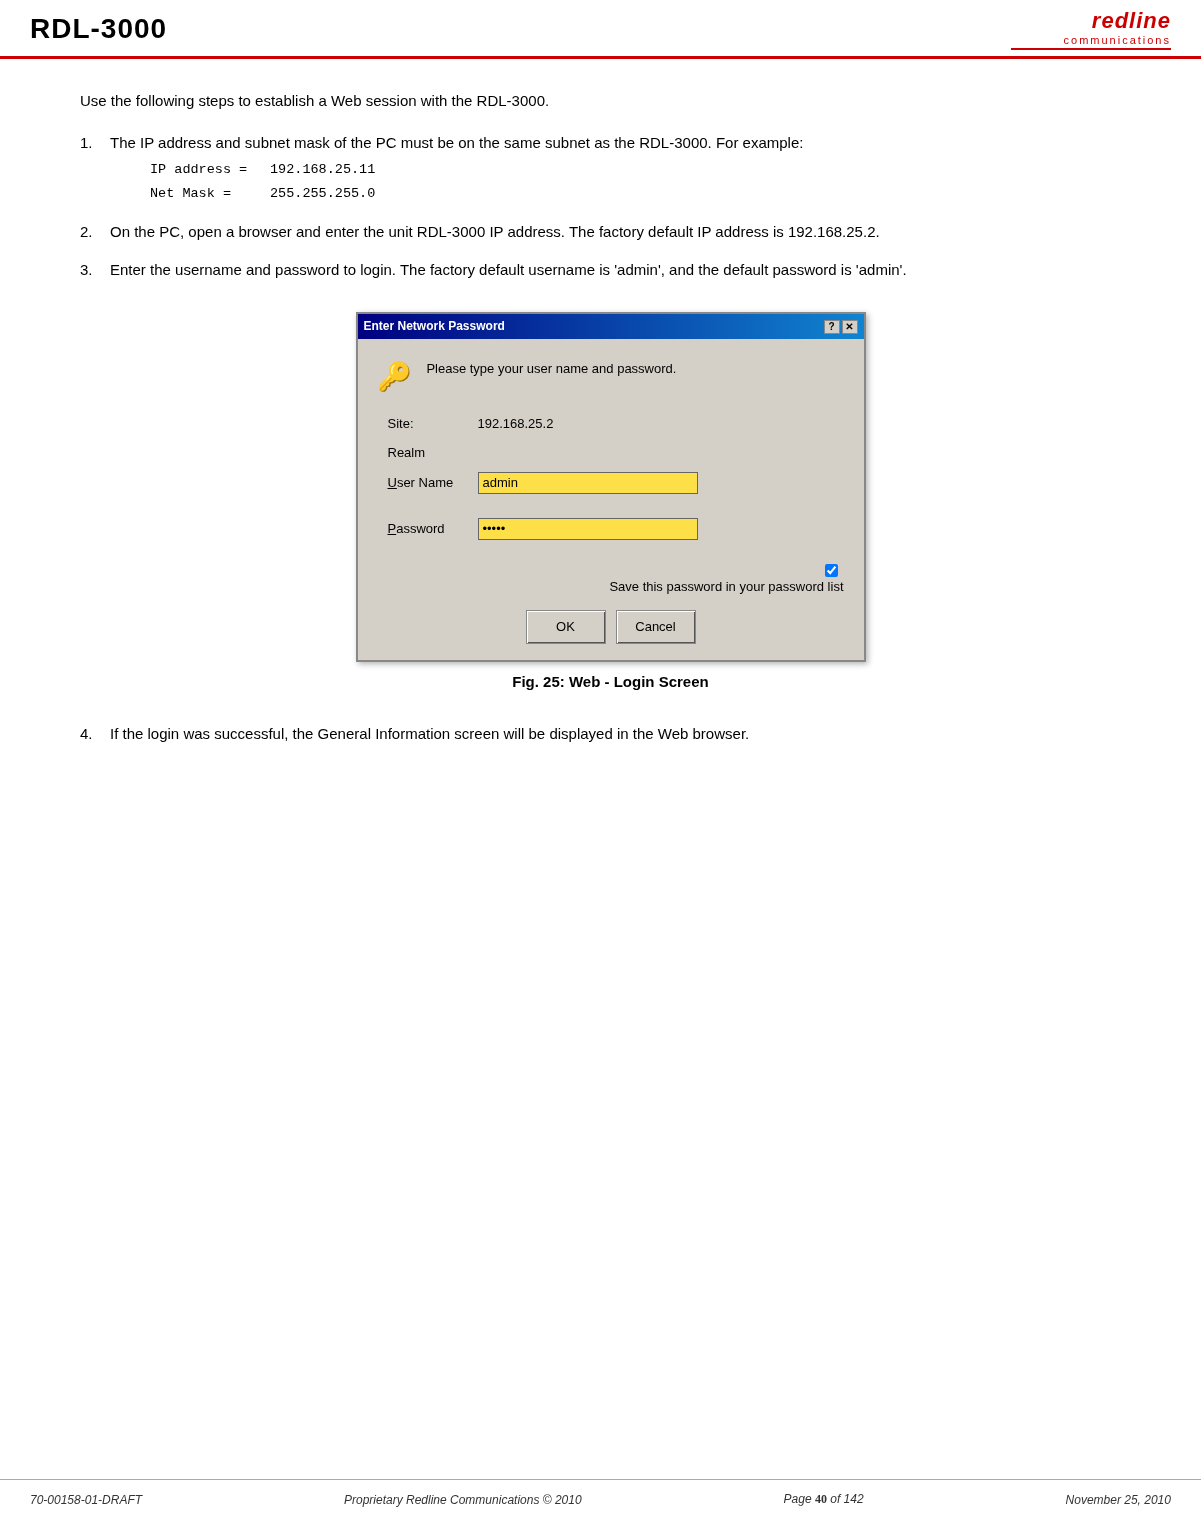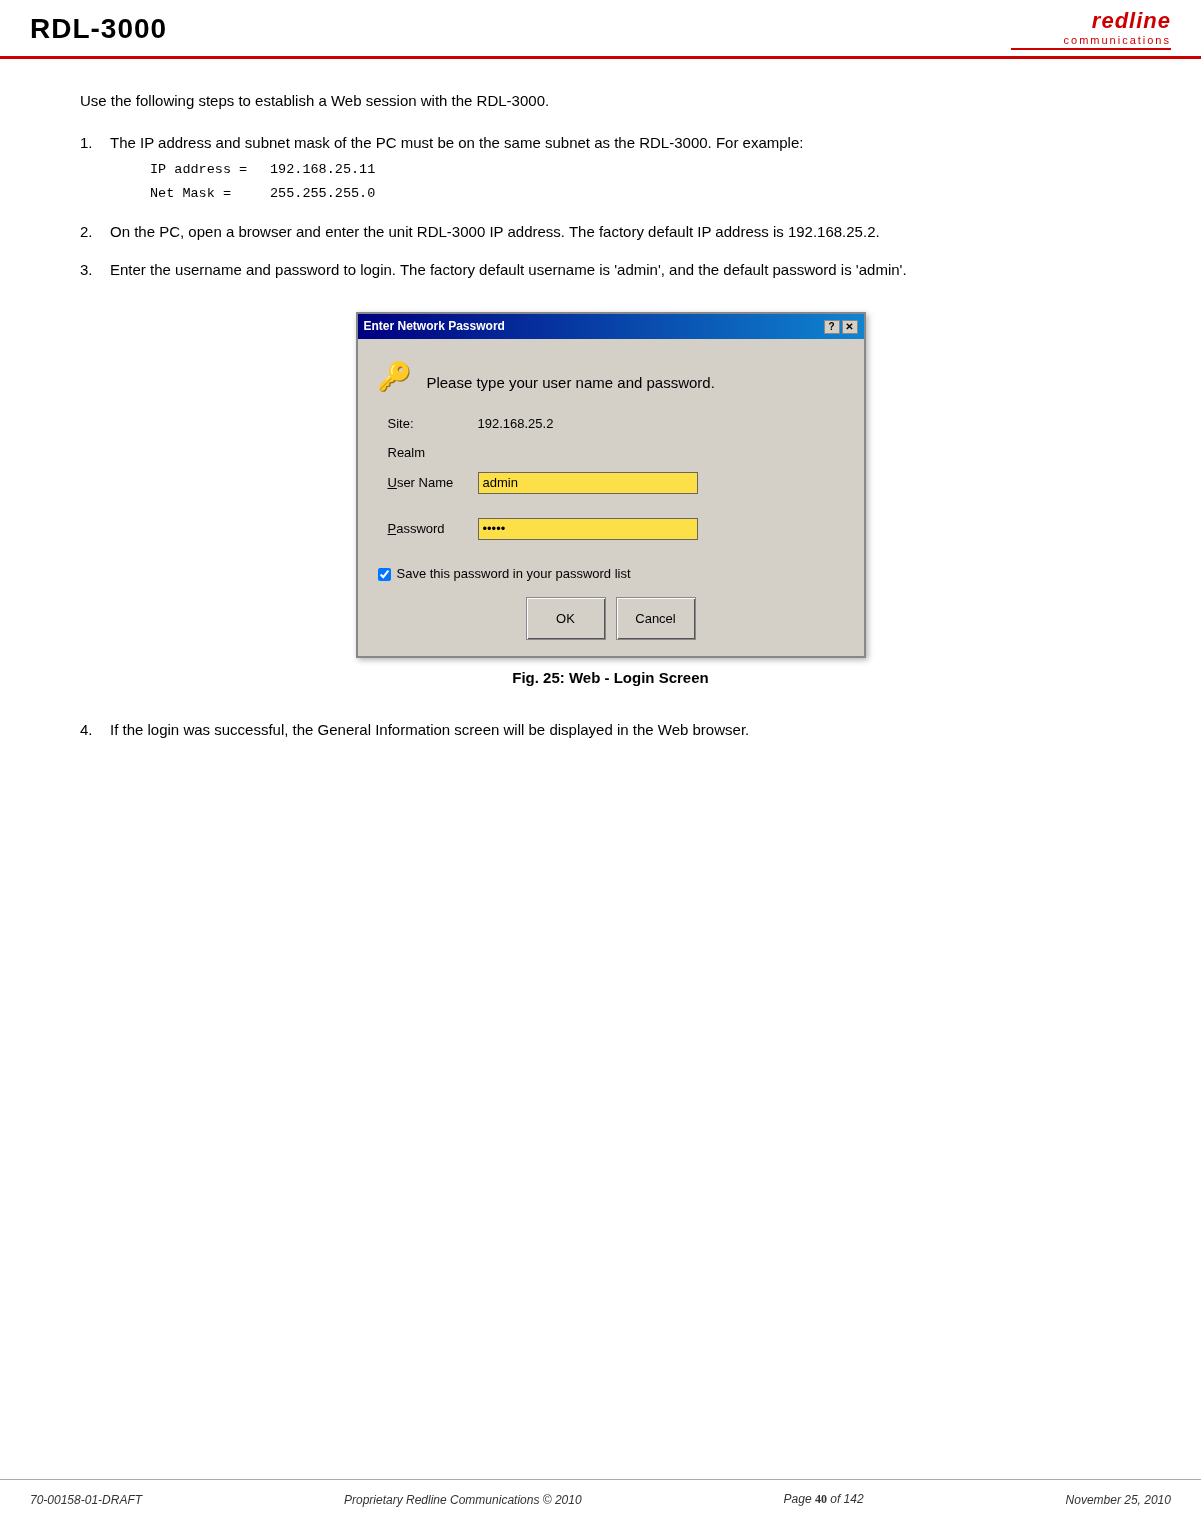--- a/index.html
+++ b/index.html
@@ -167,23 +167,22 @@
       margin-bottom: 14px;
     }
 
     .dialog-key-icon {
       font-size: 28px;
       margin-right: 14px;
       color: #666;
     }
 
     .dialog-prompt-text {
-      font-size: 15px;
+      font-size: 13px;
       padding-top: 4px;
-      margin-top: 12px;
     }
 
     .dialog-field-row {
       display: flex;
       align-items: center;
       margin-bottom: 8px;
       padding-left: 10px;
     }
 
     .dialog-field-label {
@@ -211,41 +210,42 @@
       border: 1px solid #666;
       background: #fde047;
       height: 22px;
       width: 220px;
       font-size: 13px;
       padding: 2px 4px;
     }
 
     .dialog-checkbox-row {
       display: flex;
-      align-items: center;
-      margin: 10px 0 12px 0;
-      font-size: 13px;
+      align-items: flex-end;
+      margin: 10px 0 12px 20px;
+      font-size: 13px;
+      flex-direction: column;
     }
 
     .dialog-checkbox {
       margin-right: 6px;
     }
 
     .dialog-buttons-row {
       display: flex;
       justify-content: center;
       gap: 10px;
       margin-top: 6px;
     }
 
     .dialog-button {
       background: #d4d0c8;
       border: 1px solid #888;
       min-width: 80px;
-      height: 43px;
+      height: 34px;
       font-size: 13px;
       cursor: pointer;
       display: flex;
       align-items: center;
       justify-content: center;
       box-shadow: 1px 1px 0 #fff inset, -1px -1px 0 #555 inset;
     }
 
     .fig-caption {
       font-size: 15px;

